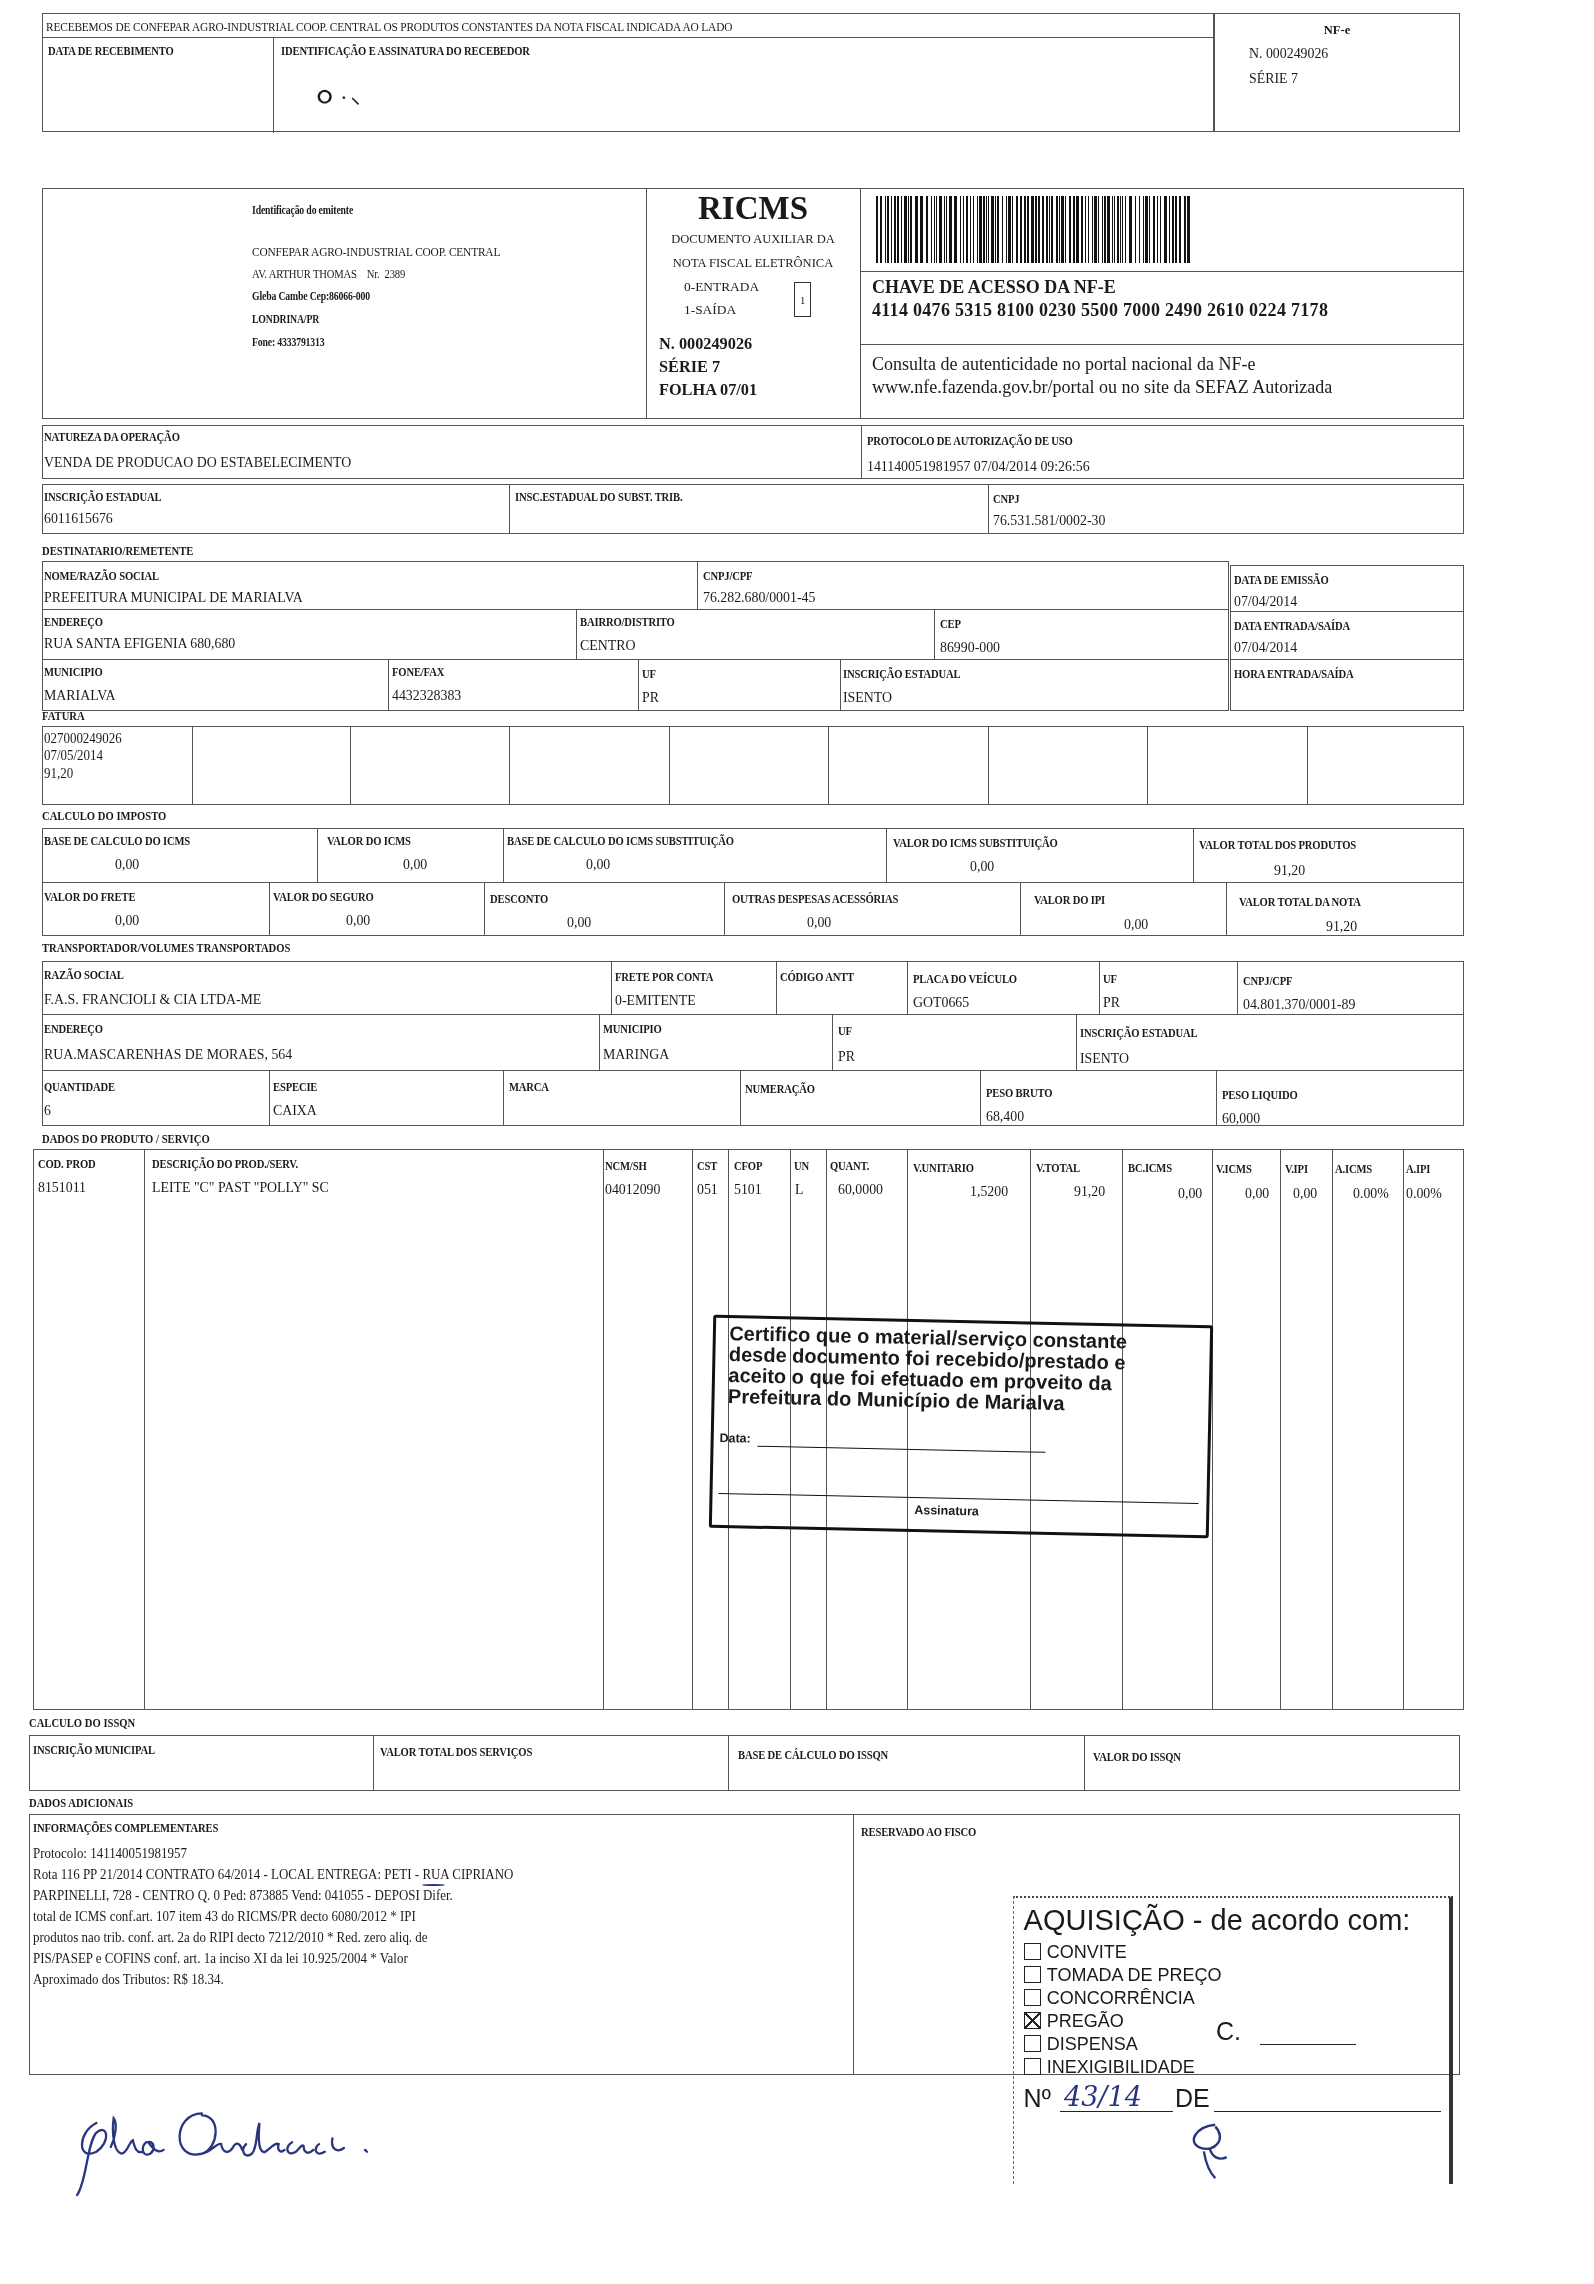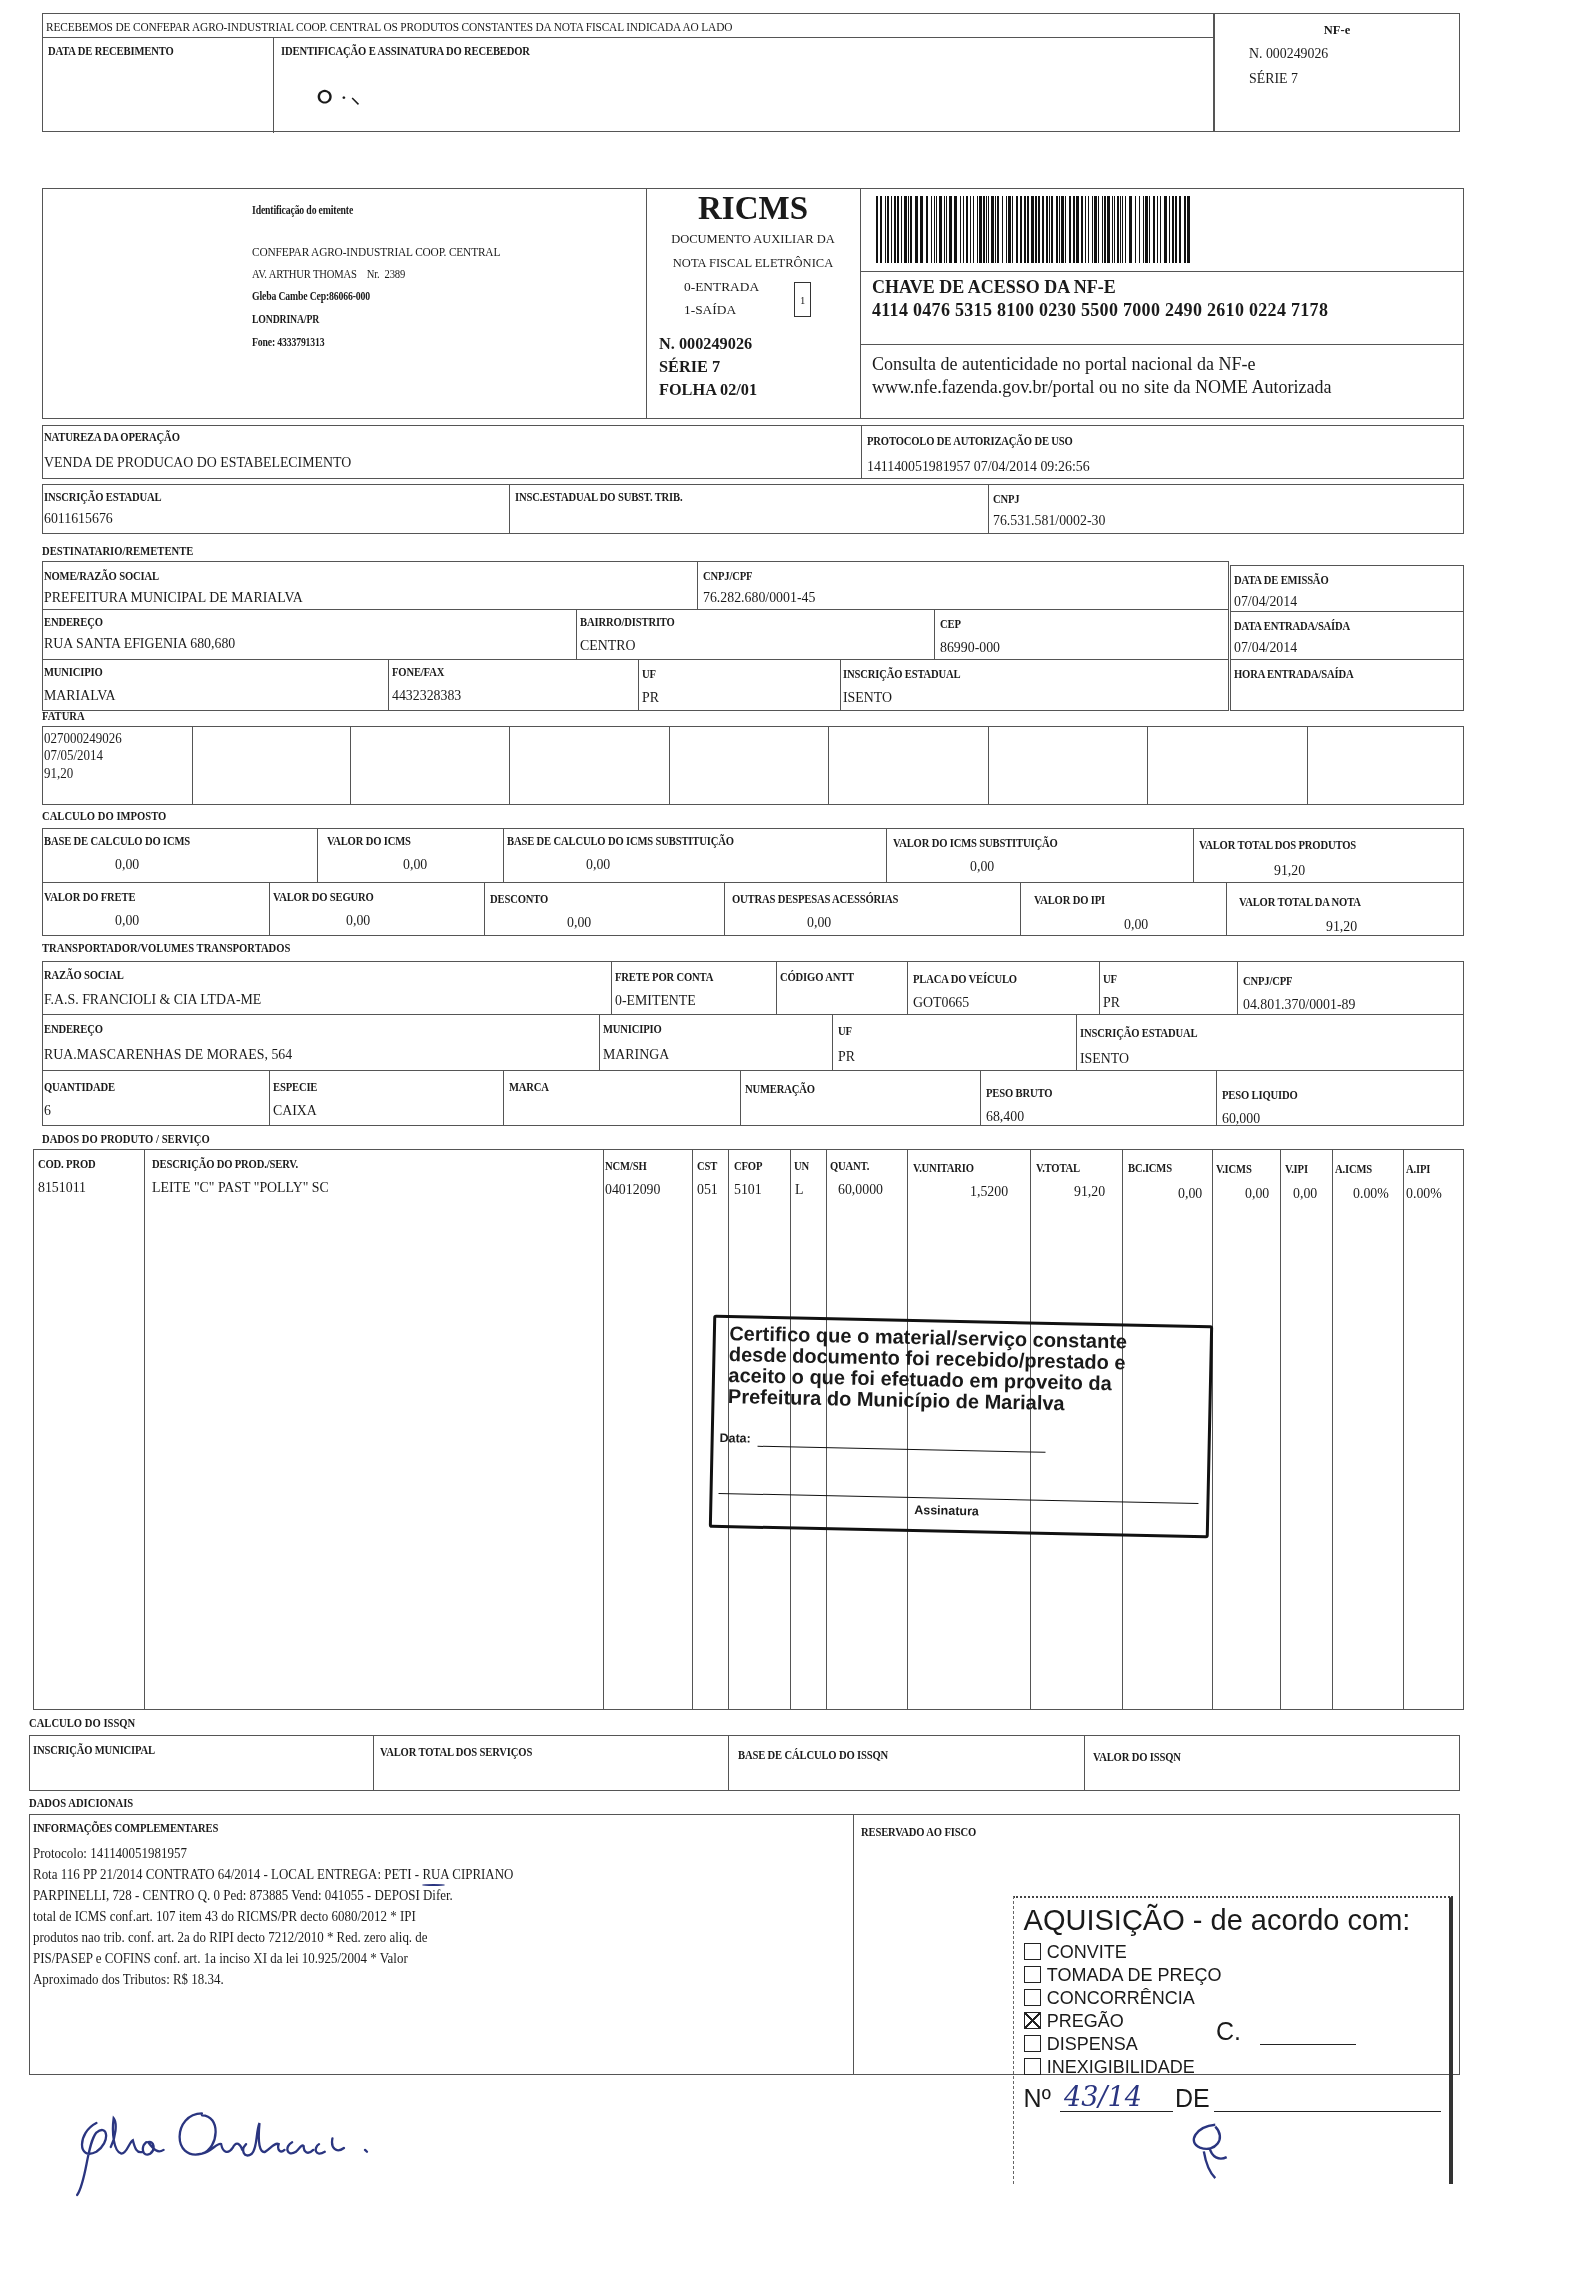--- a/index.html
+++ b/index.html
@@ -48,21 +48,21 @@
 <div class="lbl" style="left:252px;top:336px;font-size:11.5px;">Fone: 4333791313</div>
 
 <div class="abs" style="left:646px;top:190px;width:214px;text-align:center;font-size:33px;font-weight:bold;">RICMS</div>
 <div class="abs" style="left:646px;top:232px;width:214px;text-align:center;font-size:12.5px;">DOCUMENTO AUXILIAR DA</div>
 <div class="abs" style="left:646px;top:256px;width:214px;text-align:center;font-size:12.5px;">NOTA FISCAL ELETRÔNICA</div>
 <div class="abs" style="left:684px;top:279px;font-size:13.4px;">0-ENTRADA</div>
 <div class="abs" style="left:684px;top:302px;font-size:13.4px;">1-SAÍDA</div>
 <div class="abs" style="left:794px;top:282px;width:17.3px;height:35px;border:1.4px solid #333;font-size:10.6px;text-align:center;line-height:35px;">1</div>
 <div class="abs" style="left:659px;top:334px;font-size:16.3px;font-weight:bold;">N. 000249026</div>
 <div class="abs" style="left:659px;top:357px;font-size:16.3px;font-weight:bold;">SÉRIE 7</div>
-<div class="abs" style="left:659px;top:380px;font-size:16.3px;font-weight:bold;">FOLHA 02/01</div>
+<div class="abs" style="left:659px;top:380px;font-size:16.3px;font-weight:bold;">FOLHA 07/01</div>
 
 <div class="barcode" id="barcode" style="left:876px;top:196px;width:567px;height:67px;">
     <span style="width:1.9px;margin-right:1.9px"></span>
     <span style="width:1.9px;margin-right:2.9px"></span>
     <span style="width:1.9px;margin-right:1px"></span>
     <span style="width:1.9px;margin-right:1.9px"></span>
     <span style="width:1px;margin-right:1.9px"></span>
     <span style="width:1.9px;margin-right:1px"></span>
     <span style="width:1.9px;margin-right:1.9px"></span>
     <span style="width:1px;margin-right:1.9px"></span>
@@ -143,21 +143,21 @@
     <span style="width:1px;margin-right:1.9px"></span>
     <span style="width:1.9px;margin-right:1px"></span>
     <span style="width:1.9px;margin-right:1.9px"></span>
     <span style="width:1.9px;margin-right:2.9px"></span>
     <span style="width:1.9px;margin-right:1px"></span>
     <span style="width:2.9px;margin-right:2.9px"></span>
   </div>
 <div class="abs" style="left:872px;top:277px;font-size:18px;font-weight:bold;">CHAVE DE ACESSO DA NF-E</div>
 <div class="abs" style="left:872px;top:300px;font-size:18px;font-weight:bold;letter-spacing:0.3px;">4114 0476 5315 8100 0230 5500 7000 2490 2610 0224 7178</div>
 <div class="abs" style="left:872px;top:354px;font-size:18px;">Consulta de autenticidade no portal nacional da NF-e</div>
-<div class="abs" style="left:872px;top:377px;font-size:18px;">www.nfe.fazenda.gov.br/portal ou no site da NOME Autorizada</div>
+<div class="abs" style="left:872px;top:377px;font-size:18px;">www.nfe.fazenda.gov.br/portal ou no site da SEFAZ Autorizada</div>
 
 <div class="box" style="left:42px;top:425px;width:1422px;height:54px;"></div>
 <div class="vl" style="left:861px;top:425px;height:54px;"></div>
 <div class="lbl" style="left:44px;top:430px;">NATUREZA DA OPERAÇÃO</div>
 <div class="val" style="left:44px;top:453px;">VENDA DE PRODUCAO DO ESTABELECIMENTO</div>
 <div class="lbl" style="left:867px;top:434px;">PROTOCOLO DE AUTORIZAÇÃO DE USO</div>
 <div class="val" style="left:867px;top:457px;">141140051981957 07/04/2014 09:26:56</div>
 
 <div class="box" style="left:42px;top:484px;width:1422px;height:50px;"></div>
 <div class="vl" style="left:509px;top:484px;height:50px;"></div>

